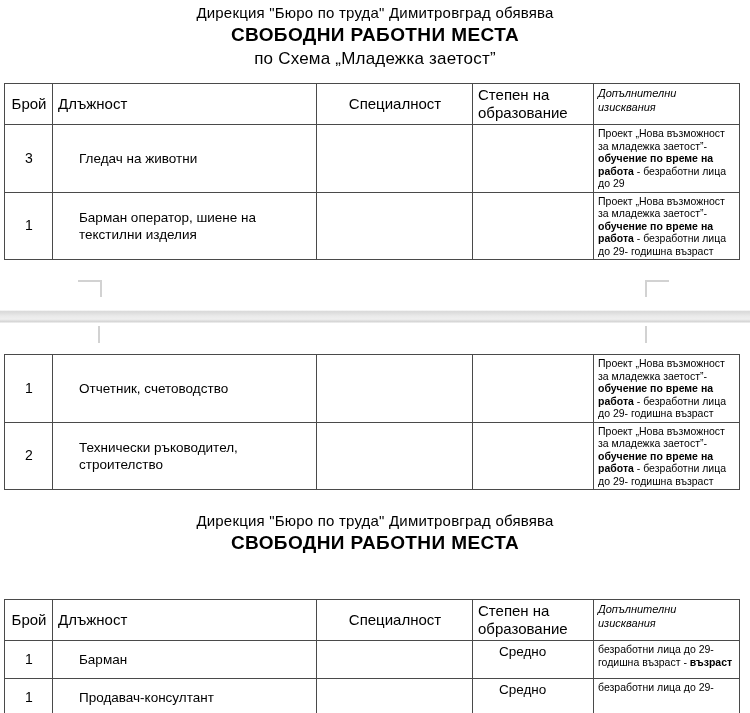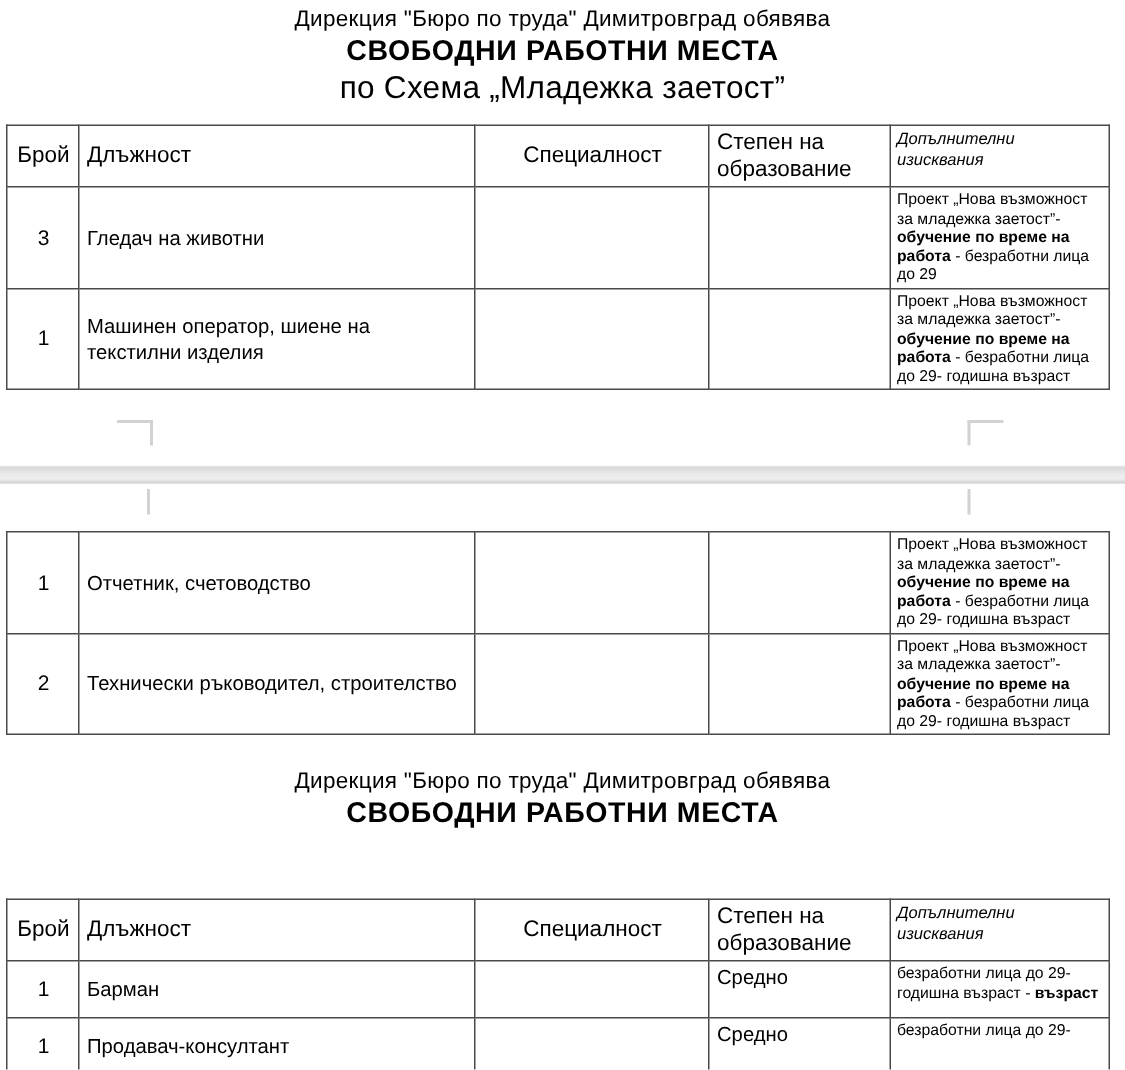--- a/index.html
+++ b/index.html
@@ -33,21 +33,21 @@
     white-space: nowrap;
   }
   .heading-line2 {
     font-size: 19px;
     font-weight: bold;
     line-height: 25px;
     letter-spacing: 0.4px;
     white-space: nowrap;
   }
   .heading-line3 {
-    font-size: 21px;
+    font-size: 17px;
     line-height: 23px;
     letter-spacing: 0.2px;
     white-space: nowrap;
   }
 
   
   table.vac {
     border-collapse: collapse;
     table-layout: fixed;
     margin: 0;
@@ -76,20 +76,21 @@
     line-height: 18px;
   }
   .t-head-small {
     font-size: 11px;
     line-height: 14px;
     font-style: italic;
   }
   .t-body {
     font-size: 13.5px;
     line-height: 17px;
+    margin-left: 21px;
   }
   .t-req {
     font-size: 10.5px;
     line-height: 12.5px;
   }
   .t-req b { font-weight: bold; }
 
   .row-h-head { height: 40px; margin-top: 17px; }
   .row-h-1    { height: 49px; }
   .row-h-2    { height: 57px; }
@@ -196,21 +197,21 @@
           <span>безработни лица до 29</span>
         </div>
       </td>
     </tr>
 
     <tr class="row-h-2">
       <td class="c-broy">
         <div class="cell-pad t-broy">1</div>
       </td>
       <td class="c-dlajn">
-        <div class="cell-pad t-body">Машинен оператор, шиене на текстилни изделия</div>
+        <div class="cell-pad t-body">Барман оператор, шиене на текстилни изделия</div>
       </td>
       <td class="c-spec">
         <div class="cell-pad t-body"></div>
       </td>
       <td class="c-step">
         <div class="cell-pad t-body"></div>
       </td>
       <td class="c-dop" style="vertical-align:top;">
         <div class="cell-pad-dop t-req">
           <span>Проект „Нова възможност за</span>

